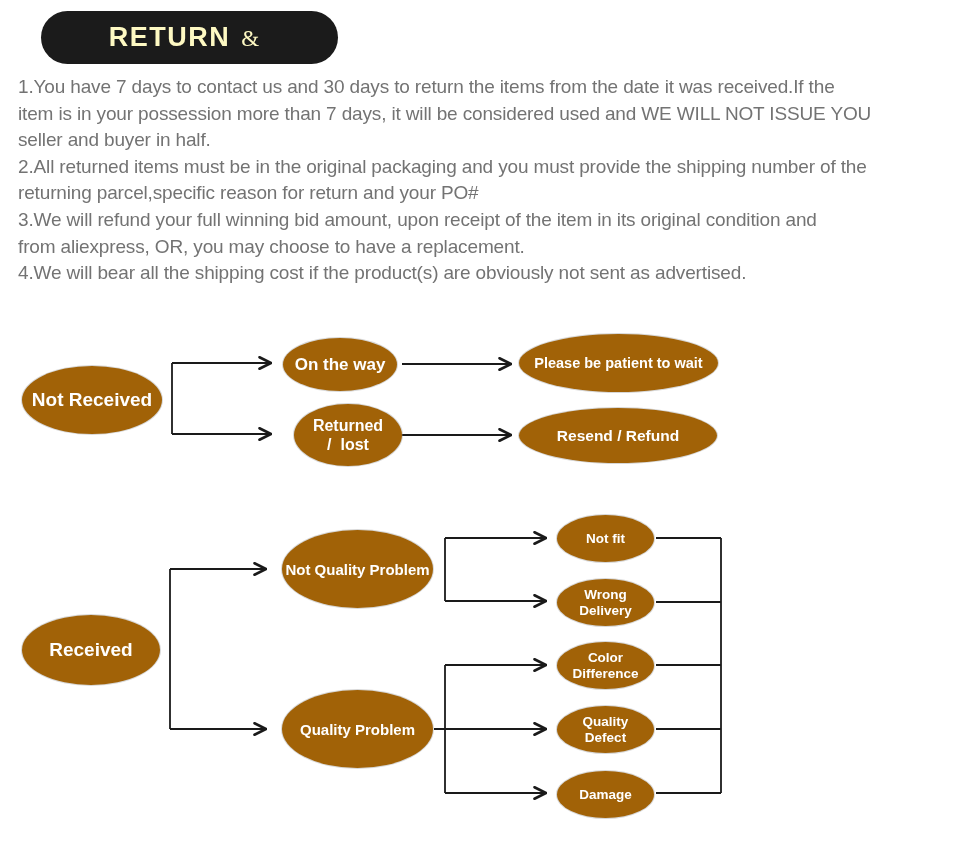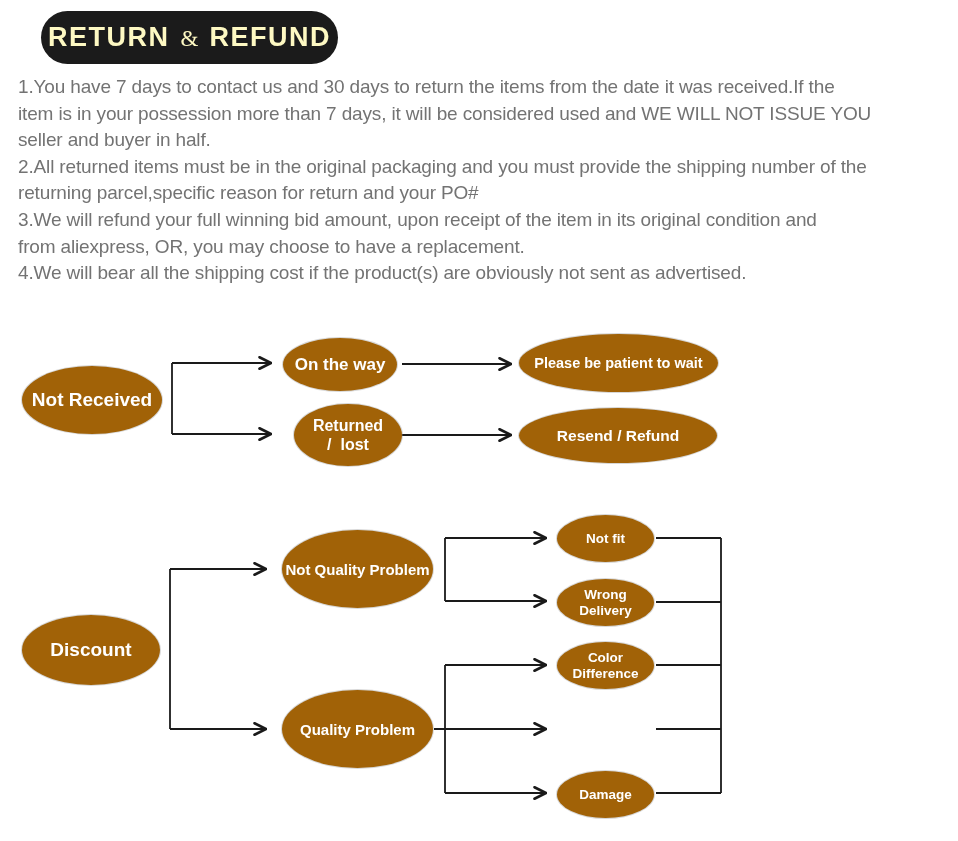--- a/index.html
+++ b/index.html
@@ -98,21 +98,20 @@
   }
 </style>
 </head>
 <body>
 
 <div class="page">
 
   <div class="title-pill">
     <span class="w">RETURN</span>
     <span class="amp">&amp;</span>
-    <span class="w">REFUND</span>
   </div>
 
   <div class="policy">
     <div class="policy-line">1.You have 7 days to contact us and 30 days to return the items from the date it was received.If the</div>
     <div class="policy-line">item is in your possession more than 7 days, it will be considered used and WE WILL NOT ISSUE YOU</div>
     <div class="policy-line">seller and buyer in half.</div>
     <div class="policy-line">2.All returned items must be in the original packaging and you must provide the shipping number of the</div>
     <div class="policy-line">returning parcel,specific reason for return and your PO#</div>
     <div class="policy-line">3.We will refund your full winning bid amount, upon receipt of the item in its original condition and</div>
     <div class="policy-line">from aliexpress, OR, you may choose to have a replacement.</div>
@@ -167,36 +166,40 @@
     <span>/  lost</span>
   </div>
   <div class="node n-please-wait">
     <span>Please be patient to wait</span>
   </div>
   <div class="node n-resend-refund">
     <span>Resend / Refund</span>
   </div>
 
   <div class="node n-received">
-    <span>Discount</span>
+    <span>Received</span>
   </div>
   <div class="node n-nqp">
     <span>Not Quality Problem</span>
   </div>
   <div class="node n-qp">
     <span>Quality Problem</span>
   </div>
   <div class="node small n-not-fit">
     <span>Not fit</span>
   </div>
   <div class="node small n-wrong-delivery">
     <span>Wrong</span>
     <span>Delivery</span>
   </div>
   <div class="node small n-color-difference">
     <span>Color</span>
     <span>Difference</span>
   </div>
+  <div class="node small n-quality-defect">
+    <span>Quality</span>
+    <span>Defect</span>
+  </div>
   <div class="node small n-damage">
     <span>Damage</span>
   </div>
 
 </div>
 
 </body></html>

